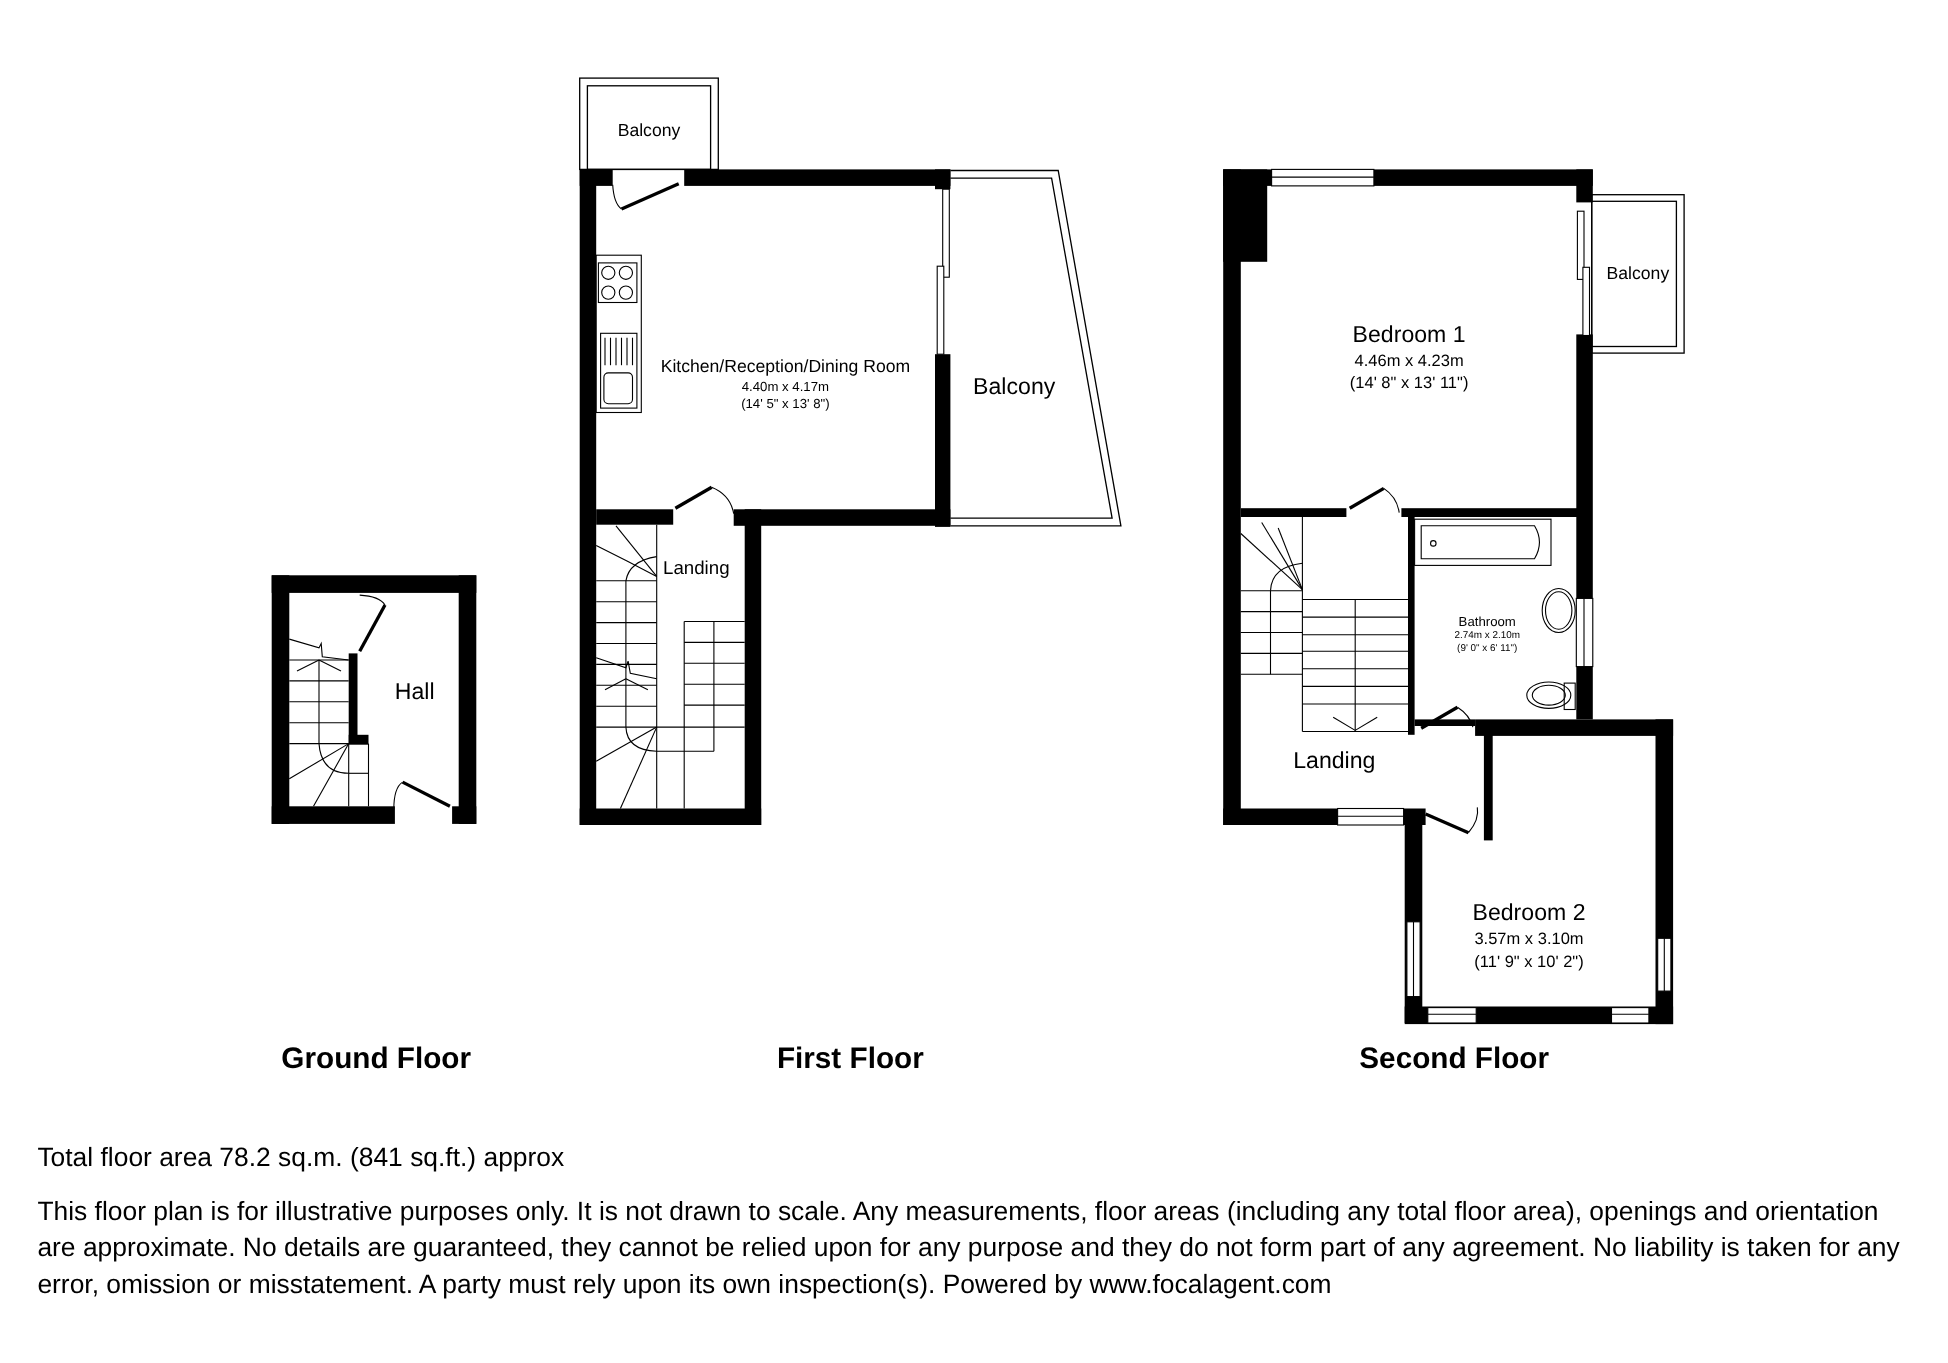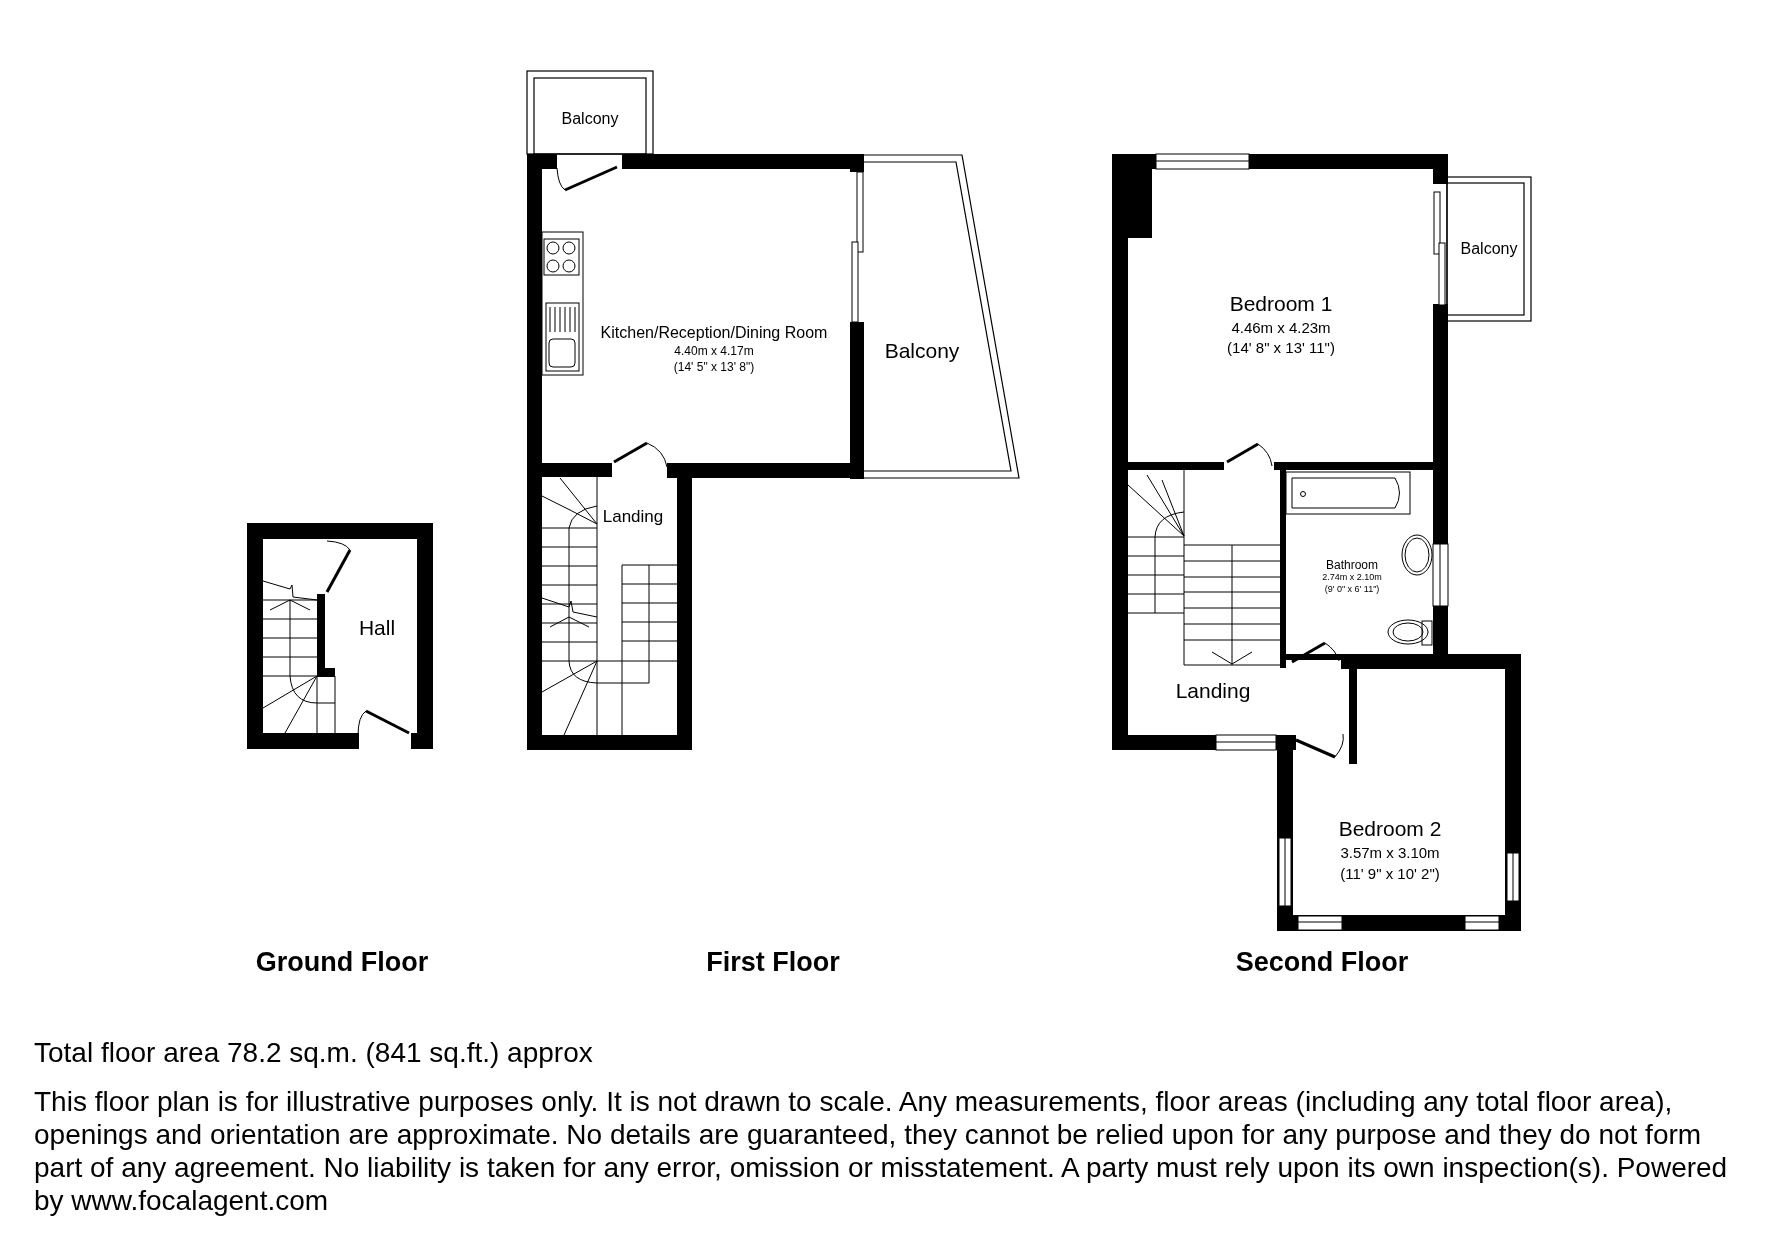--- a/index.html
+++ b/index.html
@@ -1,20 +1,20 @@
 <!DOCTYPE html>
 <html><head>
 <meta charset="utf-8">
 <style>
   html,body{margin:0;padding:0;background:#fff;}
   body{width:1771px;height:1239px;position:relative;overflow:hidden;font-family:"Liberation Sans",sans-serif;color:#000;}
   svg{position:absolute;left:0;top:0;}
   .lbl{font-family:"Liberation Sans",sans-serif;fill:#000;text-anchor:middle;}
   .floor-title{font-family:"Liberation Sans",sans-serif;font-weight:bold;font-size:27px;fill:#000;text-anchor:middle;}
-  .footer{position:absolute;left:34px;font-size:28px;line-height:33px;white-space:nowrap;transform-origin:0 0;}
+  .footer{position:absolute;left:34px;font-size:24px;line-height:33px;white-space:nowrap;transform-origin:0 0;}
   #total{top:1036px;}
   #disclaimer{top:1085px;width:1710px;white-space:normal;}
 </style>
 </head>
 <body>
 
 <svg width="1771" height="1239" viewBox="0 0 1771 1239">
 
   <g>
 

